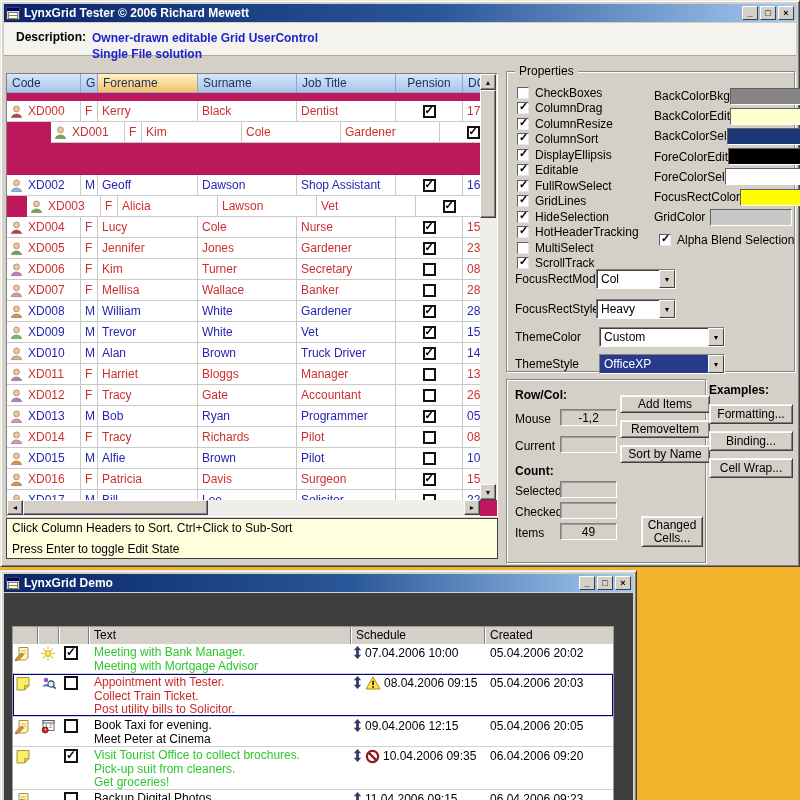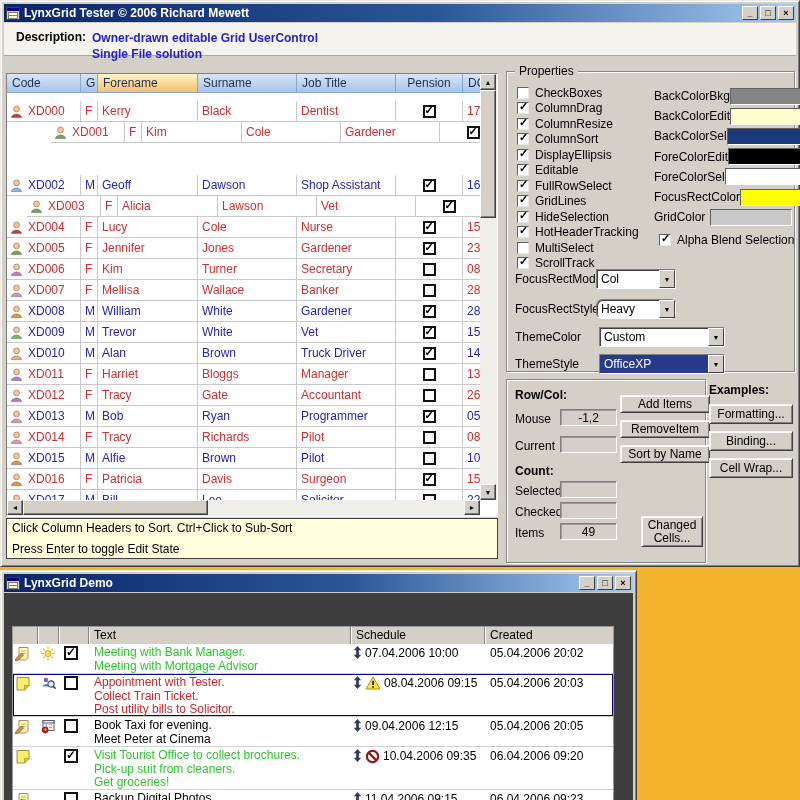--- a/index.html
+++ b/index.html
@@ -9,21 +9,21 @@
   .titlebar{position:absolute;left:3px;top:3px;right:3px;height:18px;background:linear-gradient(to right,#0A246A,#2A5799 55%,#A6CAF0);color:#fff;font-weight:bold;display:flex;align-items:center;gap:4px;padding:0 2px}
   .title-text{flex:1;white-space:nowrap;overflow:hidden}
   .tb-btns{display:flex;gap:2px}
   .tb-btn{width:16px;height:14px;background:#D4D0C8;border:1px solid;border-color:#fff #404040 #404040 #fff;color:#000;font-size:9px;font-weight:bold;display:flex;align-items:center;justify-content:center;line-height:1}
   
   .main-win{left:0;top:0;width:800px;height:567px}
   .desc-area{position:absolute;left:3px;top:22px;right:3px;height:33px;background:#F4F3EE;border-bottom:1px solid #ACA899}
   .desc-label{position:absolute;left:12px;top:7px;font-weight:bold}
   .desc-lines{position:absolute;left:88px;top:7px;font-weight:bold;color:#2121CC;line-height:16px}
   
-  #main-grid{position:absolute;left:5px;top:72px;width:492px;height:444px;background:#ffffff;border:1px solid;border-color:#808080 #fff #fff #808080}
+  #main-grid{position:absolute;left:5px;top:72px;width:492px;height:444px;background:#be185d;border:1px solid;border-color:#808080 #fff #fff #808080}
   .mg-header{position:absolute;left:0;top:0;width:473px;height:19px;display:flex;overflow:hidden}
   .mg-h{flex:none;height:19px;background:linear-gradient(#D9E6F7,#A8C4E8);border-right:1px solid #87A7CF;border-bottom:1px solid #87A7CF;padding:2px 5px;color:#1E2F52;white-space:nowrap;overflow:hidden}
   .mg-h.hot{background:linear-gradient(#FFF4C6,#F2BF6E)}
   .mg-rows{position:absolute;left:0;top:27px;width:473px;height:407px;overflow:hidden}
   .mg-row{display:flex;height:21px;border-bottom:1px solid #C9C9C9;background:#fff}
   .mg-c{flex:none;height:20px;border-right:1px solid #C9C9C9;padding:3px 4px;white-space:nowrap;overflow:hidden}
   .c-code{width:74px;display:flex;align-items:center;gap:4px;padding:1px 2px}
   .c-g{width:17px}.c-fore{width:100px}.c-sur{width:99px}.c-job{width:99px}
   .c-pen{width:67px;display:flex;align-items:center;justify-content:center;padding:1px}
   .c-dob{width:50px}
@@ -601,21 +601,21 @@
       <span id="alpha-box" class="cb13 checked"></span>
       <span>Alpha Blend Selection</span>
     </div>
     <div id="props-combos">
         <span style="position: absolute; left: 8px; top: 200px;">FocusRectMode</span>
         <div class="combo" style="left: 89px; top: 197px; width: 80px;">
           <span class="combo-text">Col</span>
           <span class="combo-btn">▼</span>
         </div>
         <span style="position: absolute; left: 8px; top: 230px;">FocusRectStyle</span>
-        <div class="combo" style="left: 89px; top: 227px; width: 80px; border-radius: 6px;">
+        <div class="combo" style="left: 89px; top: 227px; width: 80px;">
           <span class="combo-text">Heavy</span>
           <span class="combo-btn">▼</span>
         </div>
         <span style="position: absolute; left: 8px; top: 258px;">ThemeColor</span>
         <div class="combo" style="left: 92px; top: 255px; width: 126px;">
           <span class="combo-text">Custom</span>
           <span class="combo-btn">▼</span>
         </div>
         <span style="position: absolute; left: 8px; top: 285px;">ThemeStyle</span>
         <div class="combo sel" style="left: 92px; top: 282px; width: 126px;">

